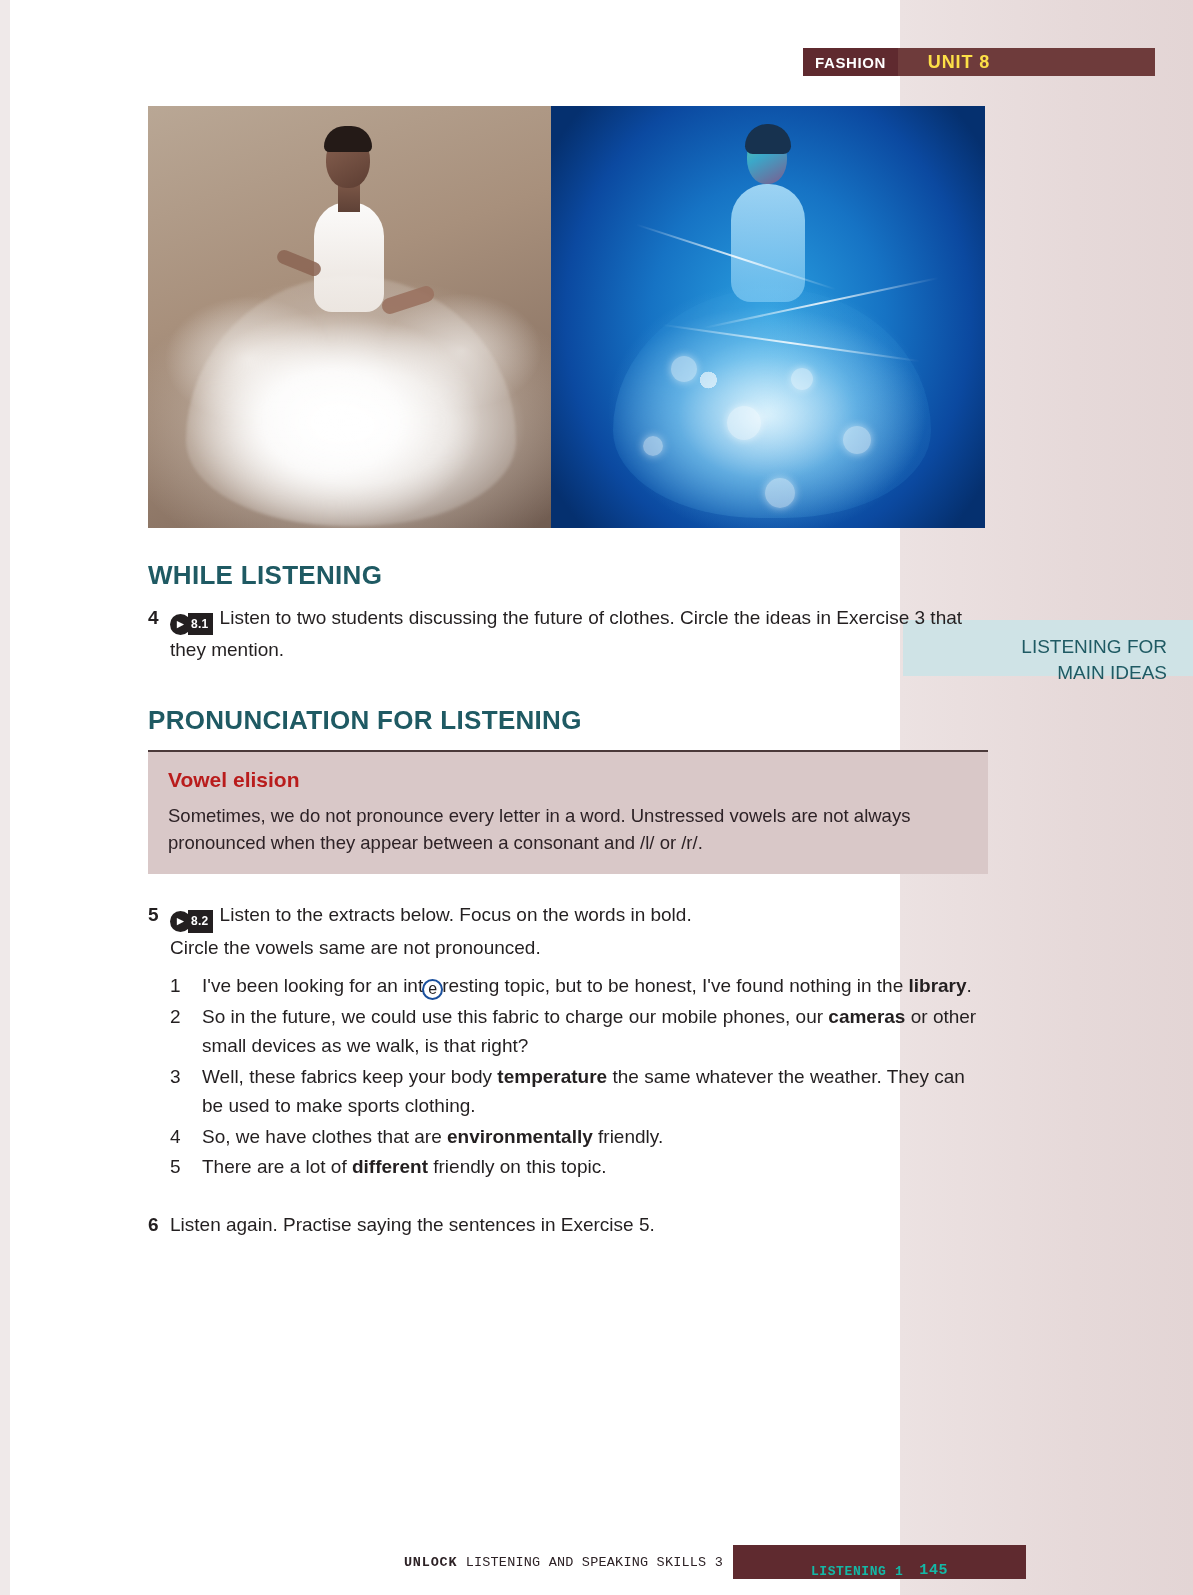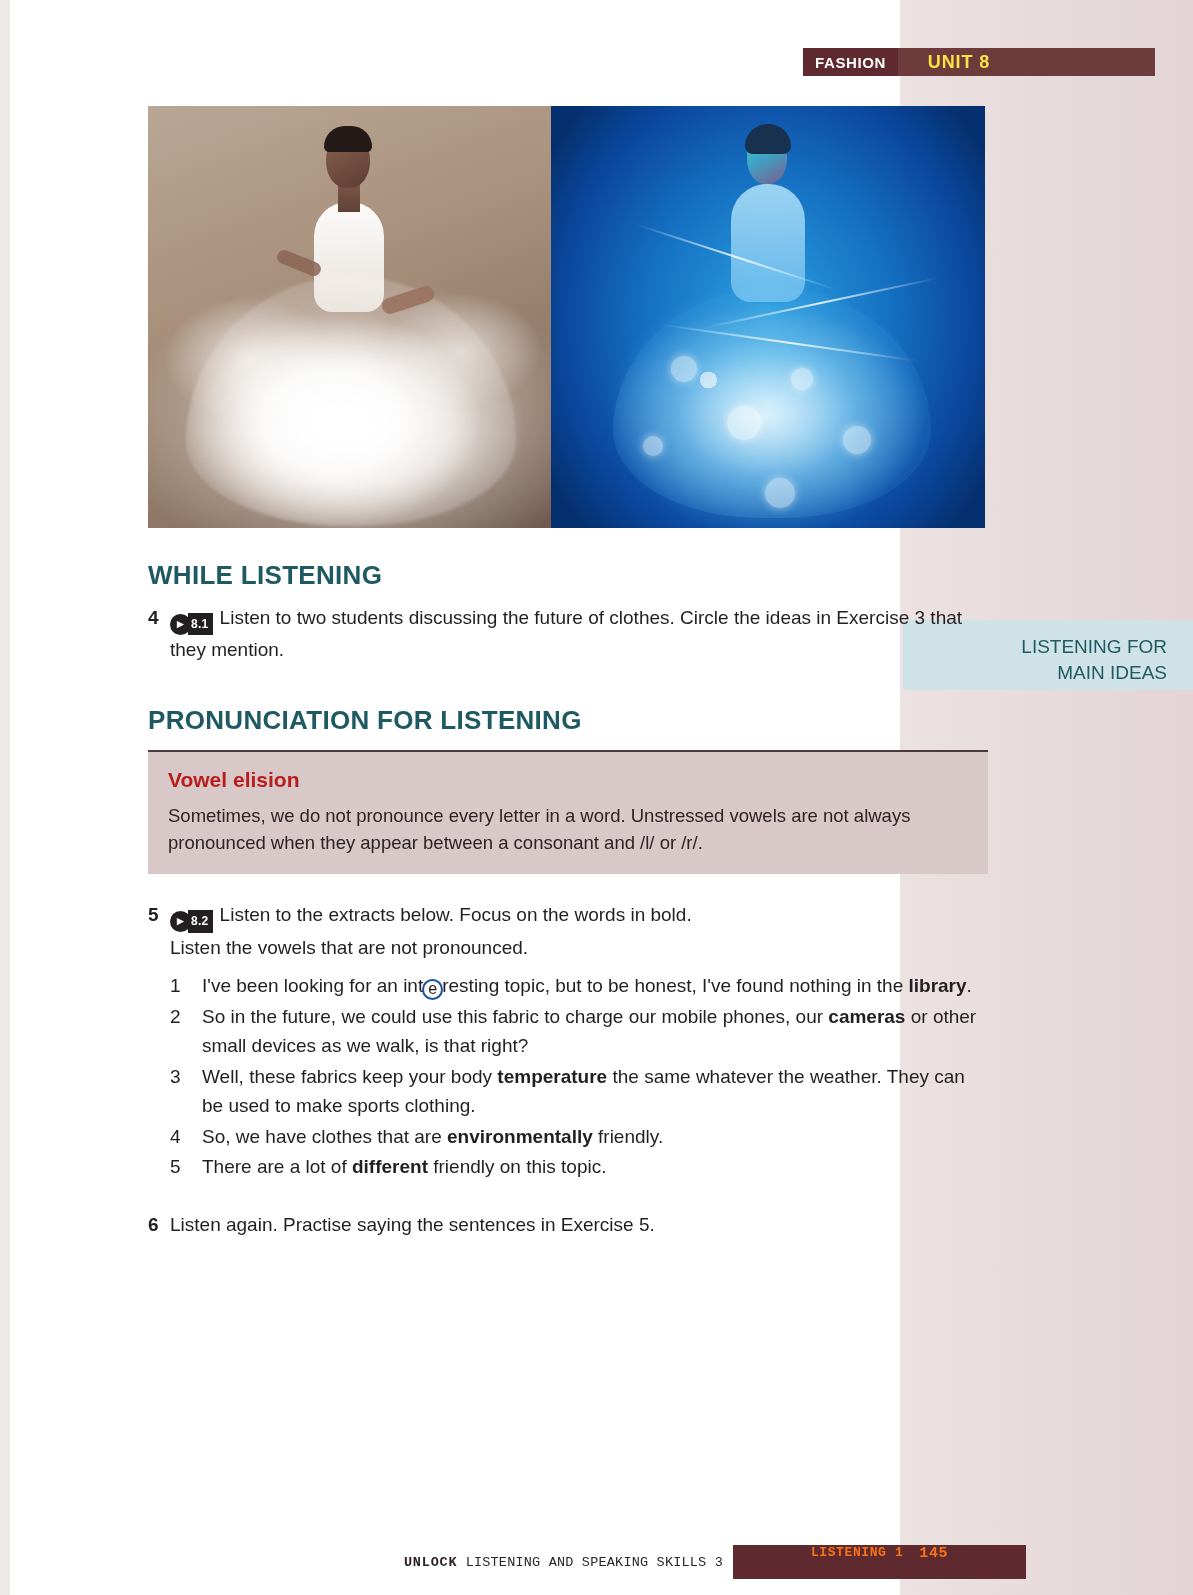--- a/index.html
+++ b/index.html
@@ -265,21 +265,21 @@
     margin-left: -3px;
     letter-spacing: 0.3px;
   }
 
   
   .side-label {
     position: absolute;
     top: 620px;
     left: 903px;
     width: 290px;
-    height: 70px;
+    height: 56px;
     background: #cfe3e6;
     color: #1f5a63;
     font-size: 19px;
     line-height: 1.35;
     text-align: right;
     padding: 14px 26px 0 0;
     box-sizing: border-box;
   }
 
   
@@ -360,23 +360,23 @@
     letter-spacing: 0.2px;
   }
   .footer-text .brand { font-weight: bold; letter-spacing: 0.8px; }
   .footer-bar {
     position: absolute;
     right: 0;
     top: 0;
     width: 293px;
     height: 34px;
     background: #5f2a2f;
-    color: #f97316;
-    display: flex;
-    align-items: flex-start;
+    color: #14b8a6;
+    display: flex;
+    align-items: flex-end;
     justify-content: center;
     gap: 16px;
     font-size: 13px;
     font-weight: bold;
     letter-spacing: 0.6px;
   }
   .footer-bar .pg { font-size: 15px; }
 </style>
 </head>
 <body>
@@ -446,21 +446,21 @@
     <p>Sometimes, we do not pronounce every letter in a word. Unstressed vowels are not always pronounced when they appear between a consonant and /l/ or /r/.</p>
   </div>
 
   <div class="ex ex5">
     <div class="ex-num">5</div>
     <div class="ex-body">
       <span class="audio-chip">
         <span class="speaker">►</span>
         <span class="track-num">8.2</span>
       </span><span>Listen to the extracts below. Focus on the words in bold.</span><br>
-      <span>Listen the vowels that are not pronounced.</span>
+      <span>Circle the vowels same are not pronounced.</span>
 
       <ol class="items">
         <li>
           <span class="n">1</span>
           <span class="t"><span>I've been looking for an int</span><span class="circled">e</span><span>resting topic, but to be honest, I've found nothing in the </span><b>library</b><span>.</span></span>
         </li>
         <li>
           <span class="n">2</span>
           <span class="t"><span>So in the future, we could use this fabric to charge our mobile phones, our </span><b>cameras</b><span> or other small devices as we walk, is that right?</span></span>
         </li>

